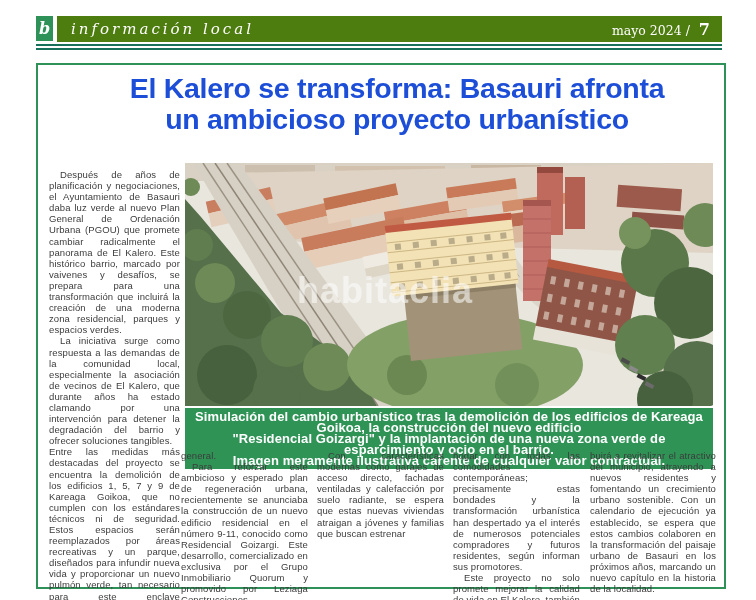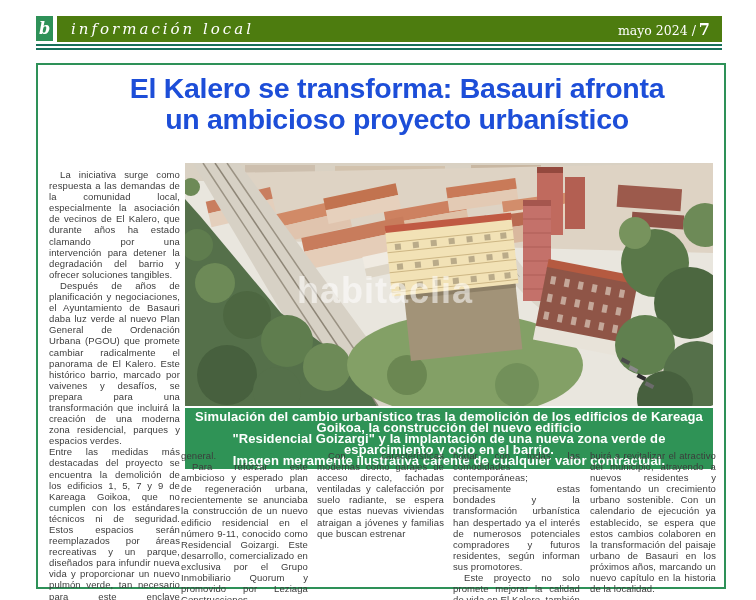--- a/index.html
+++ b/index.html
@@ -12,21 +12,21 @@
     font-family:"DejaVu Serif",serif;font-style:italic;font-weight:bold;font-size:16px;line-height:1;
   }
   .masthead-bar{
     position:absolute;left:57px;top:16px;width:665px;height:26px;background:#4d7c0f;
     display:flex;align-items:center;justify-content:space-between;box-sizing:border-box;
     padding:0 12px 0 14px;color:#ffffff;
   }
   .section-title{
     font-family:"DejaVu Serif",serif;font-style:italic;font-size:15px;letter-spacing:3px;
   }
-  .issue-info{font-family:"DejaVu Serif",serif;font-size:12.5px;display:flex;align-items:baseline;gap:3px;}
+  .issue-info{font-family:"DejaVu Serif",serif;font-size:12.5px;display:flex;align-items:baseline;gap:9px;}
   .issue-info .page-no{font-weight:bold;font-size:16px;}
   .masthead-rule{
     position:absolute;left:36px;top:44px;width:686px;height:2px;
     border-top:2px solid #17705a;border-bottom:2px solid #17705a;
   }
 
   
   .article-box{
     position:absolute;left:36px;top:63px;width:686px;height:522px;
     border:2px solid #2e9158;background:#ffffff;
@@ -77,22 +77,22 @@
   </span>
 </div>
 <div class="masthead-rule"></div>
 
 <div class="article-box">
 
   <div class="headline">El Kalero se transforma: Basauri afronta
 un ambicioso proyecto urbanístico</div>
 
   <div class="bodycol col-1">
+    <p>Después de años de planificación y negociaciones, el Ayuntamiento de Basauri daba luz verde al nuevo Plan General de Ordenación Urbana (PGOU) que promete cambiar radicalmente el panorama de El Kalero. Este histórico barrio, marcado por vaivenes y desafíos, se prepara para una transformación que incluirá la creación de una moderna zona residencial, parques y espacios verdes.</p>
     <p>La iniciativa surge como respuesta a las demandas de la comunidad local, especialmente la asociación de vecinos de El Kalero, que durante años ha estado clamando por una intervención para detener la degradación del barrio y ofrecer soluciones tangibles.</p>
-    <p>Después de años de planificación y negociaciones, el Ayuntamiento de Basauri daba luz verde al nuevo Plan General de Ordenación Urbana (PGOU) que promete cambiar radicalmente el panorama de El Kalero. Este histórico barrio, marcado por vaivenes y desafíos, se prepara para una transformación que incluirá la creación de una moderna zona residencial, parques y espacios verdes.</p>
     <p class="no-indent">Entre las medidas más destacadas del proyecto se encuentra la demolición de los edificios 1, 5, 7 y 9 de Kareaga Goikoa, que no cumplen con los estándares técnicos ni de seguridad. Estos espacios serán reemplazados por áreas recreativas y un parque, diseñados para infundir nueva vida y proporcionar un nuevo pulmón verde, tan necesario para este enclave basauritarra en particular y para el municipio en</p>
   </div>
 
   <div class="figure">
     <svg viewBox="0 0 528 243" width="528" height="243" preserveAspectRatio="none" role="img">
       <rect width="528" height="243" fill="#e9e6de"></rect>
 
       <rect x="0" y="0" width="528" height="18" fill="#d9d1c3"></rect>
       <rect x="60" y="2" width="70" height="12" fill="#cdbfae"></rect>
       <rect x="150" y="3" width="110" height="11" fill="#d2c2ad"></rect>

